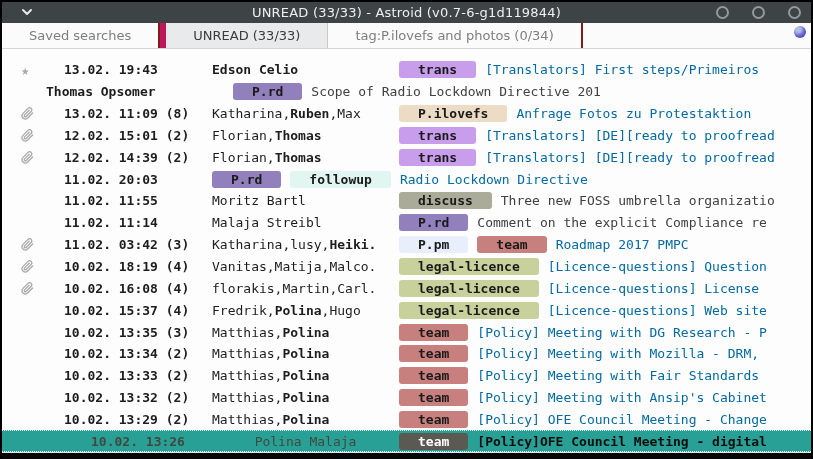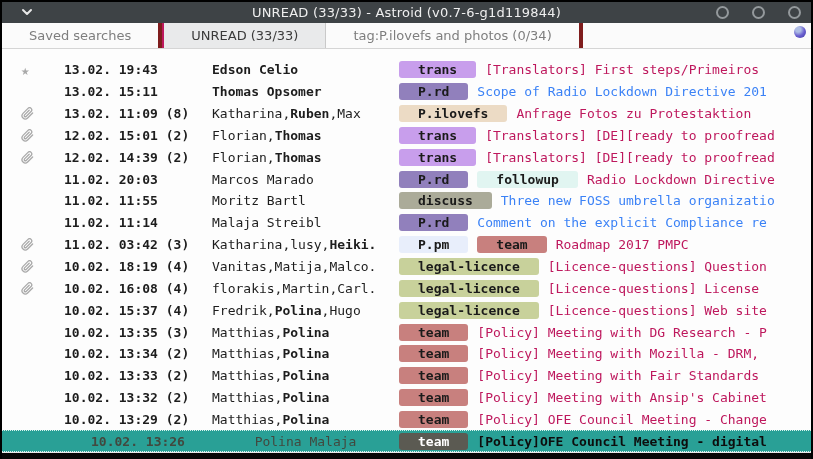--- a/index.html
+++ b/index.html
@@ -26,25 +26,25 @@
   }
   
   .tabbar {
     height:26px; flex:none; background:#fbfbfb;
     border-bottom:1px solid #d5d5d5;
     display:flex; align-items:stretch; position:relative;
     font-size:13px; color:#7e7e7e;
   }
   .tab {
     padding:0 27px; display:flex; align-items:center;
-    border-right:4px solid #7f1d1d; cursor:pointer; white-space:nowrap;
+    border-right:2px solid #7f1d1d; cursor:pointer; white-space:nowrap;
   }
   .tab.active {
     background:#e9eaeb; color:#3b3b3b;
-    border-left:2px solid #be185d; border-right:1px solid #c9c9c9;
+    border-left:6px solid #be185d; border-right:1px solid #c9c9c9;
   }
   .globe {
     position:absolute; right:5px; top:3px; width:12px; height:12px; border-radius:50%;
     background:radial-gradient(circle at 35% 30%, #aebde4 0 22%, #6a5fd0 55%, #3f3aa0 100%);
   }
   
   .list {
     flex:1; background:#fdfdfd; padding-top:10px; overflow:hidden;
     font-family:"DejaVu Sans Mono", monospace; font-size:13px; color:#1d1d1d;
   }
@@ -55,22 +55,22 @@
   .col-icon { flex:none; width:44px; padding-left:19px; color:#a9a9a9; font-size:14px; line-height:1; display:flex; align-items:center; }
   .col-icon svg { display:block; }
   .col-date { flex:none; width:166px; padding-left:18px; font-weight:bold; }
   .col-sender { flex:none; width:187px; overflow:hidden; }
   .col-sender .b { font-weight:bold; }
   .col-main { flex:1; overflow:hidden; display:flex; align-items:center; }
   .chip {
     flex:none; display:inline-block; padding:0 19px; margin-right:9px;
     border-radius:3px; font-weight:bold; line-height:17px; color:#1a1a1a;
   }
-  .subject.light { color:#be185d; }
-  .subject.dark  { color:#3b82f6; }
+  .subject.light { color:#0369a1; }
+  .subject.dark  { color:#404040; }
   
   .row.selected {
     background:#29a096;
     border-top:1px dotted #d9f2ee; border-bottom:1px dotted #d9f2ee;
   }
   .row.selected .col-date, .row.selected .col-sender { color:#42493f;text-align:center; }
   .row.selected .subject { color:#0d0d0d; font-weight:bold; }
   
   .bottombar { height:7px; flex:none; background:#060606; border-top:1px solid #e8e8e8; }
 </style>
@@ -107,21 +107,20 @@
         <span class="col-icon">★</span>
         <span class="col-date">13.02. 19:43</span>
         <span class="col-sender"><span class="b">Edson Celio</span></span>
         <span class="col-main">
           <span class="chip" style="background: rgb(200, 158, 236); color: rgb(26, 26, 26);">trans</span>
           <span class="subject light">[Translators] First steps/Primeiros</span>
         </span>
       </div>
       <div class="row">
         <span class="col-icon"></span>
-        <span class="col-date">13.02. 15:11</span>
         <span class="col-sender"><span class="b">Thomas Opsomer</span></span>
         <span class="col-main">
           <span class="chip" style="background: rgb(145, 128, 188); color: rgb(26, 26, 26);">P.rd</span>
           <span class="subject dark">Scope of Radio Lockdown Directive 201</span>
         </span>
       </div>
       <div class="row">
         <span class="col-icon">
           <svg width="13" height="13" viewBox="0 0 24 24">
             <path d="M21.44 11.05l-9.19 9.19a6 6 0 0 1-8.49-8.49l9.19-9.19a4 4 0 0 1 5.66 5.66l-9.2 9.19a2 2 0 0 1-2.83-2.83l8.49-8.48" fill="none" stroke="#a9a9a9" stroke-width="2.4" stroke-linecap="round"></path>
@@ -156,21 +155,20 @@
         <span class="col-date">12.02. 14:39 (2)</span>
         <span class="col-sender"><span>Florian,</span><span class="b">Thomas</span></span>
         <span class="col-main">
           <span class="chip" style="background: rgb(200, 158, 236); color: rgb(26, 26, 26);">trans</span>
           <span class="subject light">[Translators] [DE][ready to proofread</span>
         </span>
       </div>
       <div class="row">
         <span class="col-icon"></span>
         <span class="col-date">11.02. 20:03</span>
-        <span class="col-sender"><span>Marcos Marado</span></span>
         <span class="col-main">
           <span class="chip" style="background: rgb(145, 128, 188); color: rgb(26, 26, 26);">P.rd</span>
           <span class="chip" style="background: rgb(225, 245, 241); color: rgb(26, 26, 26);">followup</span>
           <span class="subject light">Radio Lockdown Directive</span>
         </span>
       </div>
       <div class="row">
         <span class="col-icon"></span>
         <span class="col-date">11.02. 11:55</span>
         <span class="col-sender"><span>Moritz Bartl</span></span>

